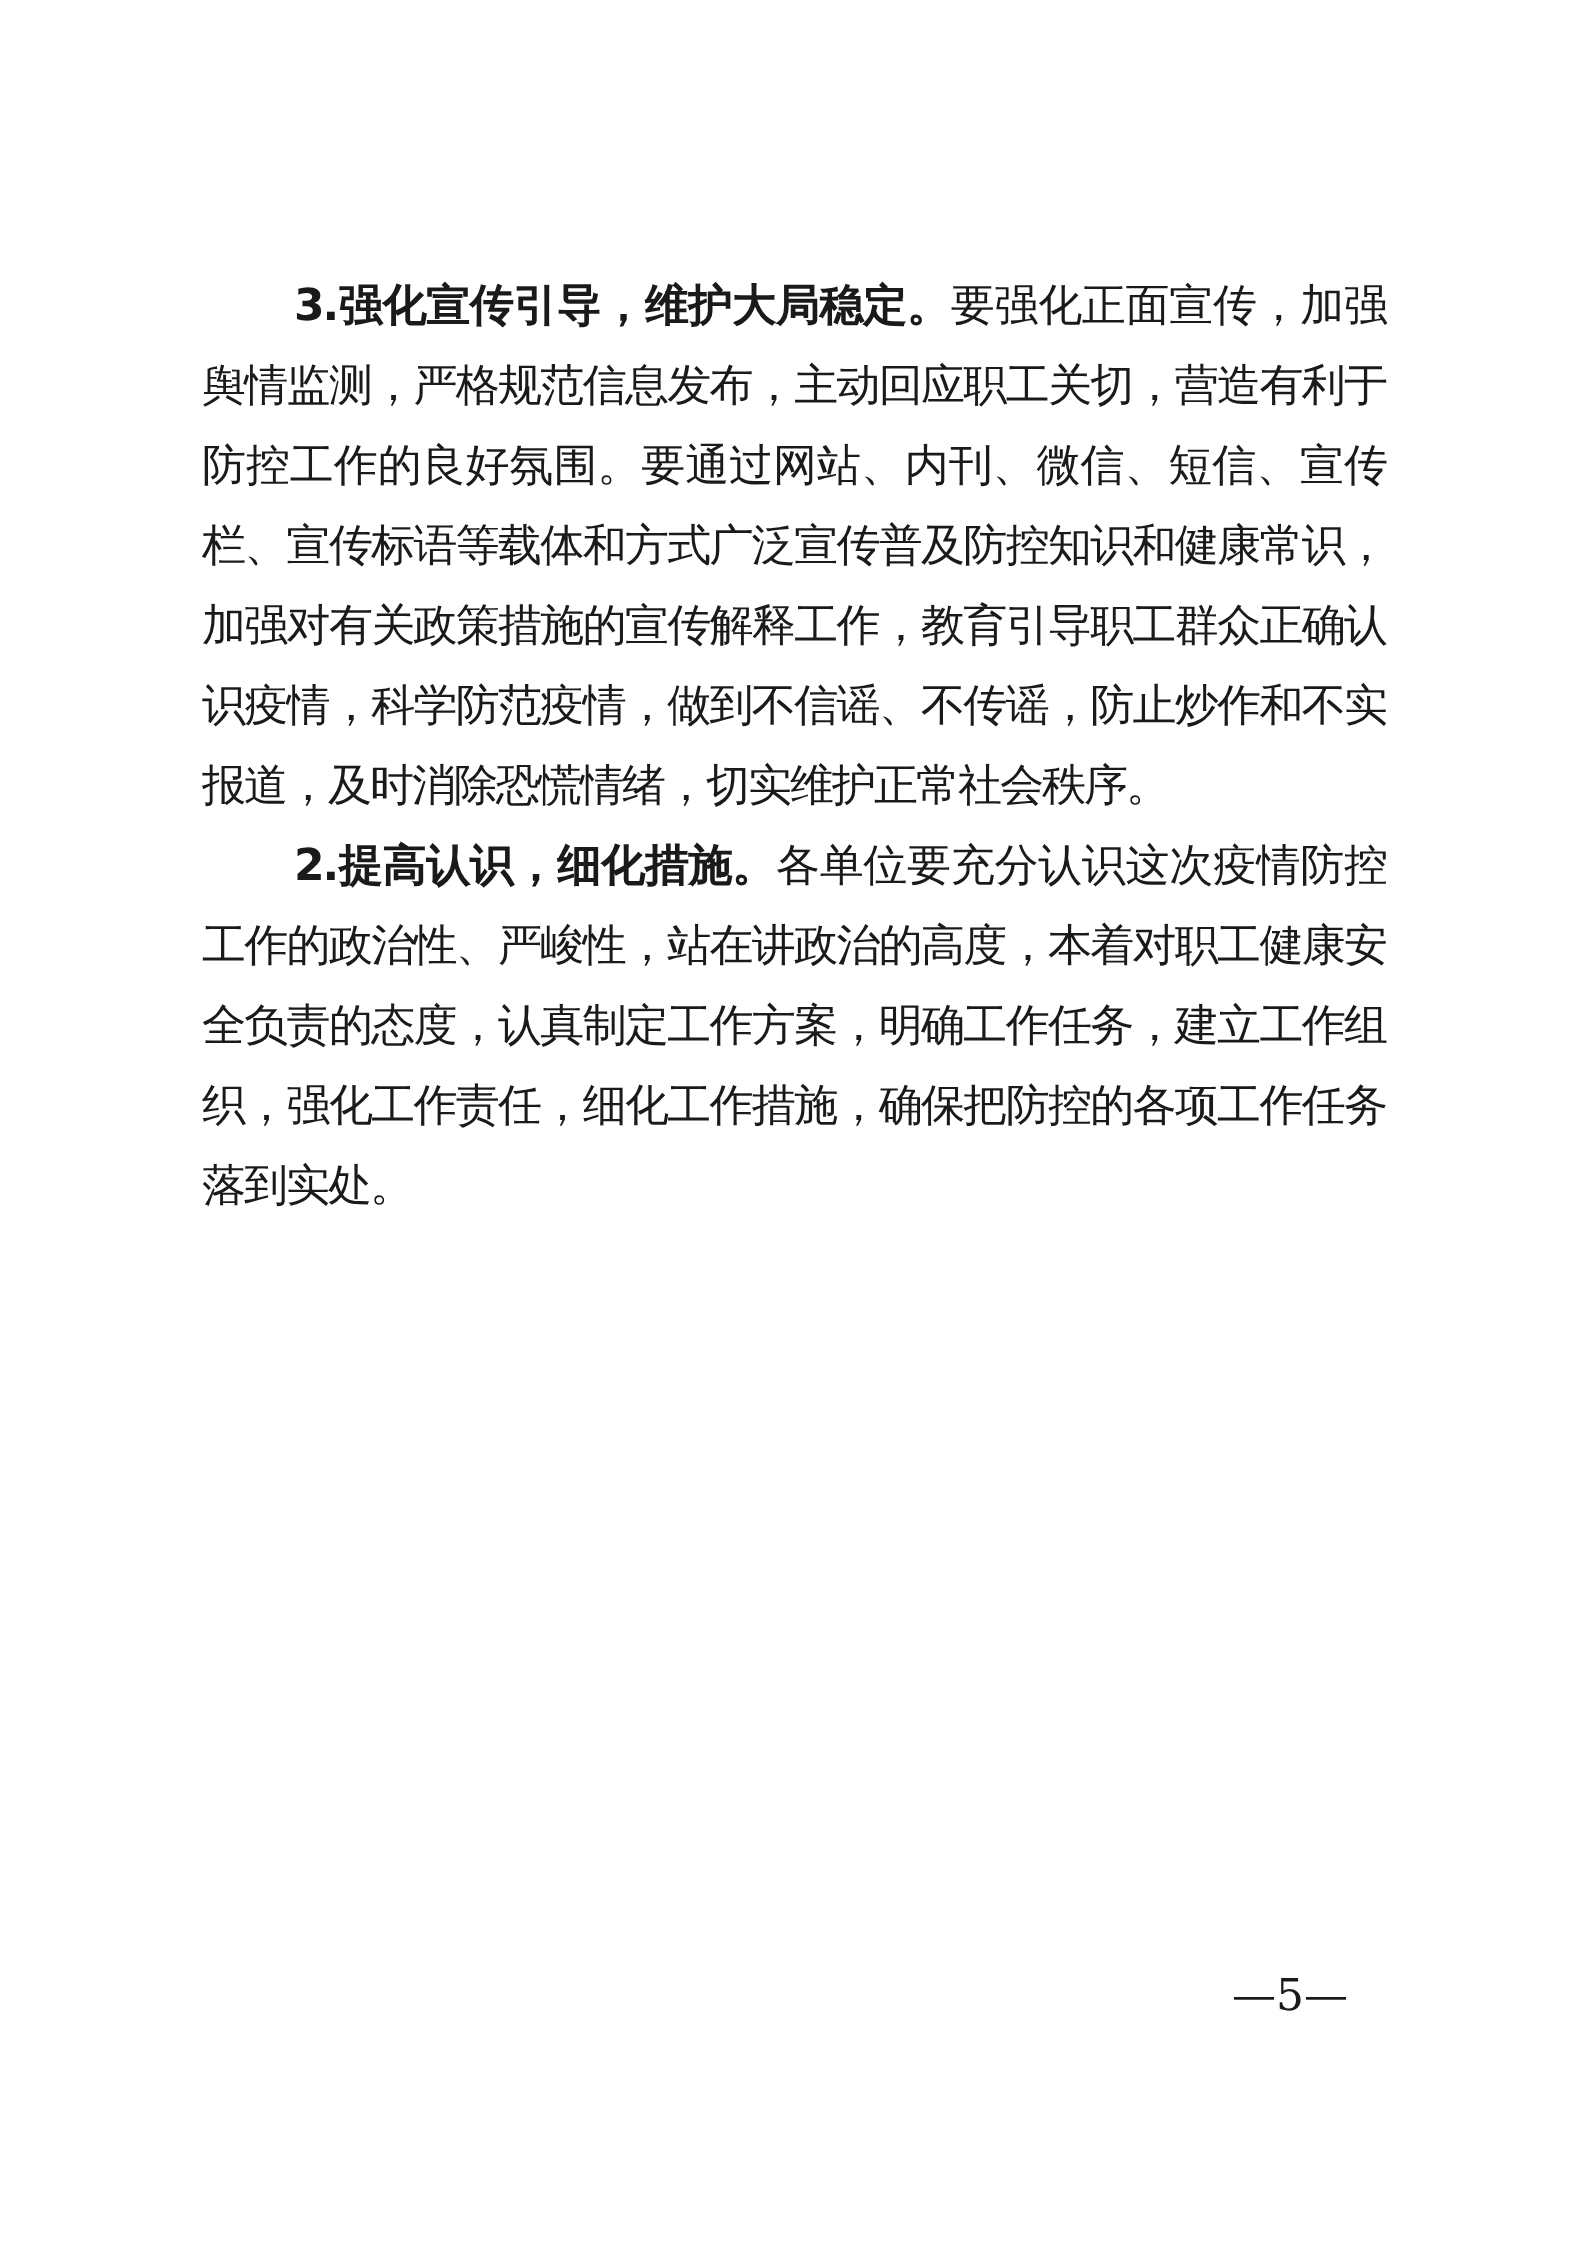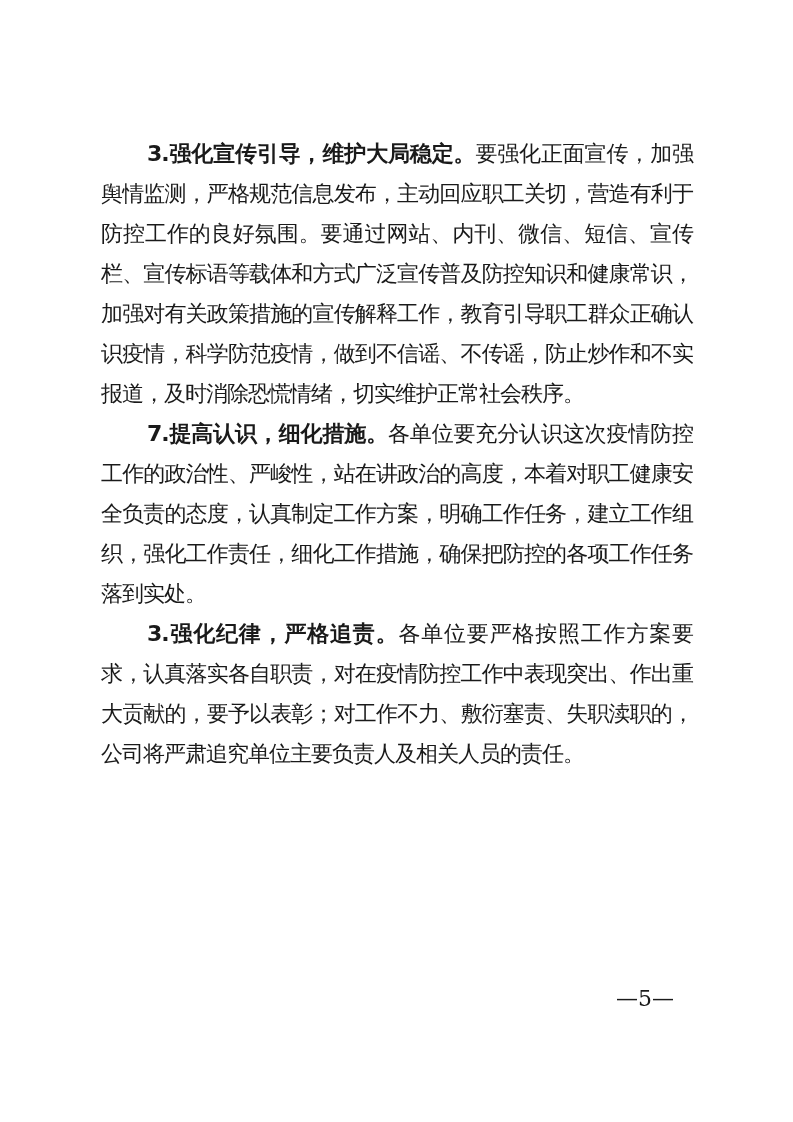--- a/index.html
+++ b/index.html
@@ -52,22 +52,21 @@
 </head>
 <body>
 
 <div class="page">
 
   <main class="text-block">
 
     <p class="para"><span class="lead">3.强化宣传引导，维护大局稳定。</span><span>要强化正面宣传，加强舆情监测，严格规范信息发布，主动回应职工关切，营造有利于防控工作的良好氛围。要通过网站、内刊、微信、短信、宣传栏、宣传标语等载体和方式广泛宣传普及防控知识和健康常识，加强对有关政策措施的宣传解释工作，教育引导职工群众正确认识疫情，科学防范疫情，做到不信谣、不传谣，防止炒作和不实报道，及时消除恐慌情绪，切实维护正常社会秩序。</span></p>
 
 
-    <p class="para"><span class="lead">7.提高认识，细化措施。</span><span>各单位要充分认识这次疫情防控工作的政治性、严峻性，站在讲政治的高度，本着对职工健康安全负责的态度，认真制定工作方案，明确工作任务，建立工作组织，强化工作责任，细化工作措施，确保把防控的各项工作任务落到实处。</span></p>
+    <p class="para"><span class="lead">2.提高认识，细化措施。</span><span>各单位要充分认识这次疫情防控工作的政治性、严峻性，站在讲政治的高度，本着对职工健康安全负责的态度，认真制定工作方案，明确工作任务，建立工作组织，强化工作责任，细化工作措施，确保把防控的各项工作任务落到实处。</span></p>
 
 
-    <p class="para"><span class="lead">3.强化纪律，严格追责。</span><span>各单位要严格按照工作方案要求，认真落实各自职责，对在疫情防控工作中表现突出、作出重大贡献的，要予以表彰；对工作不力、敷衍塞责、失职渎职的，公司将严肃追究单位主要负责人及相关人员的责任。</span></p>
 
   </main>
 
   <div class="page-number">—5—</div>
 
 </div>
 
 </body></html>

